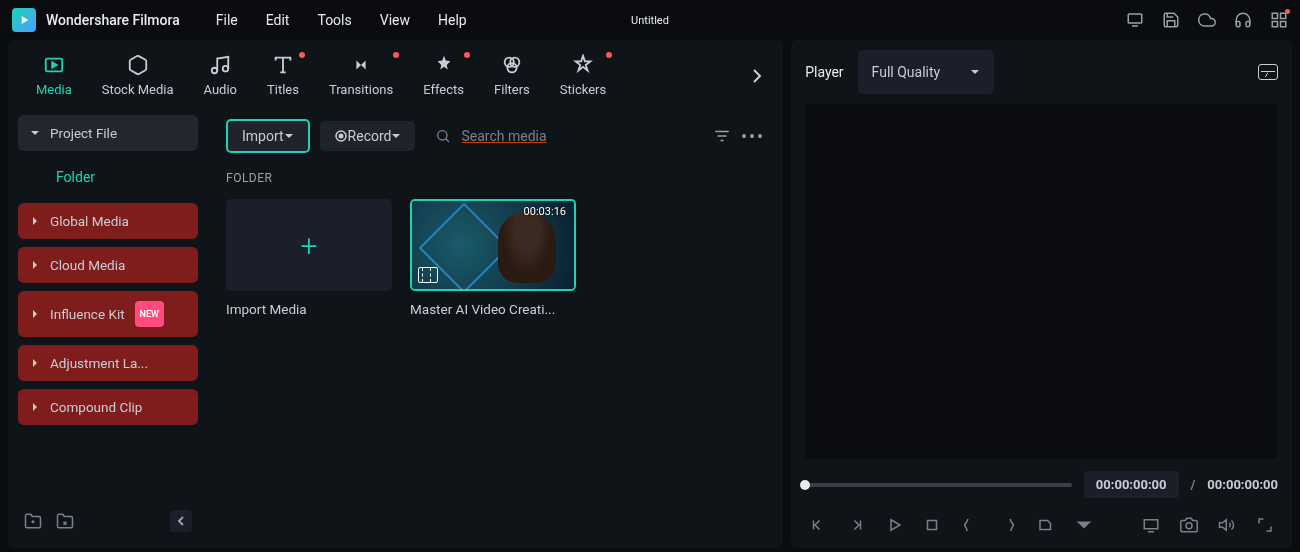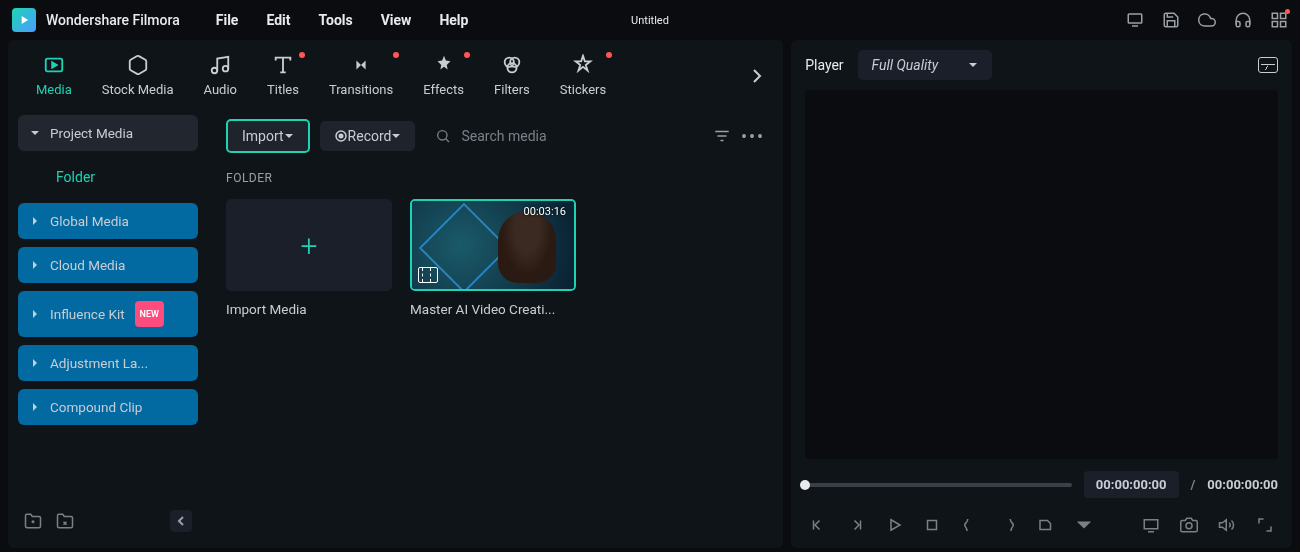--- a/index.html
+++ b/index.html
@@ -3,21 +3,21 @@
 <meta charset="utf-8">
 <style>
 * { margin: 0; padding: 0; box-sizing: border-box; font-family: -apple-system, BlinkMacSystemFont, "Segoe UI", Roboto, sans-serif; }
 body { background: #0a0c10; color: #c8cdd4; width: 1300px; height: 552px; overflow: hidden; }
 
 
 .titlebar { display: flex; align-items: center; height: 40px; padding: 0 12px; background: #0a0c10; }
 .logo { width: 24px; height: 24px; background: linear-gradient(135deg, #1ed3b3, #4a9eff); border-radius: 4px; display: flex; align-items: center; justify-content: center; margin-right: 10px; }
 .logo svg { width: 14px; height: 14px; }
 .app-name { font-size: 14px; color: #e8eaed; font-weight: 500; }
-.menu { display: flex; gap: 28px; margin-left: 36px; font-weight: bold; }
+.menu { display: flex; gap: 28px; margin-left: 36px; }
 .menu-item { font-size: 14px; color: #e8eaed; cursor: pointer; }
 .project-title { position: absolute; left: 50%; transform: translateX(-50%); font-size: 11px; color: #e8eaed; }
 .titlebar-right { margin-left: auto; display: flex; gap: 18px; align-items: center; }
 .tb-icon { width: 18px; height: 18px; color: #9aa0a6; cursor: pointer; position: relative; }
 .tb-icon.dot::after { content: ''; position: absolute; top: -2px; right: -2px; width: 5px; height: 5px; background: #ff5555; border-radius: 50%; }
 
 
 .layout { display: flex; height: 512px; }
 
 
@@ -27,38 +27,38 @@
 .tab-icon { width: 22px; height: 22px; color: #c8cdd4; }
 .tab.active .tab-icon, .tab.active .tab-label { color: #1ed3b3; }
 .tab-label { font-size: 13px; color: #c8cdd4; }
 .tab.dot::after { content: ''; position: absolute; top: 2px; right: 8px; width: 6px; height: 6px; background: #ff5555; border-radius: 50%; }
 .tabs-more { margin-left: auto; width: 24px; height: 24px; display: flex; align-items: center; justify-content: center; cursor: pointer; color: #c8cdd4; }
 
 .left-body { display: flex; flex: 1; min-height: 0; }
 
 
 .sidebar { width: 200px; padding: 8px 10px; display: flex; flex-direction: column; gap: 8px; }
-.sb-item { display: flex; align-items: center; gap: 10px; padding: 10px 12px; background: #0369a1; border-radius: 6px; cursor: pointer; font-size: 13.5px; }
+.sb-item { display: flex; align-items: center; gap: 10px; padding: 10px 12px; background: #7f1d1d; border-radius: 6px; cursor: pointer; font-size: 13.5px; }
 .sb-item.expanded { background: #22272f; }
 .sb-item .arrow { width: 10px; height: 10px; }
 .sb-folder { padding: 10px 12px 10px 38px; font-size: 14px; color: #1ed3b3; cursor: pointer; }
 .badge-new { background: #ff4b7d; color: #fff; font-size: 9px; padding: 8px 5px; border-radius: 4px; font-weight: 600; }
 .sidebar-footer { margin-top: auto; display: flex; align-items: center; gap: 14px; padding: 8px 6px; }
 .sf-icon { width: 18px; height: 18px; color: #7a8088; cursor: pointer; }
 .sf-collapse { margin-left: auto; width: 22px; height: 22px; background: #1a1f29; border-radius: 4px; display: flex; align-items: center; justify-content: center; cursor: pointer; }
 
 
 .content { flex: 1; padding: 12px 18px; display: flex; flex-direction: column; }
 .toolbar { display: flex; align-items: center; gap: 10px; margin-bottom: 18px; }
 .btn { display: flex; align-items: center; padding: 7px 14px; background: #1e232c; border-radius: 5px; cursor: pointer; font-size: 14px; }
 .btn.highlight { border: 2px solid #1ed3b3; }
 .btn .chev { width: 10px; height: 10px; }
 .search-wrap { display: flex; align-items: center; gap: 10px; flex: 1; padding: 0 10px; }
 .search-icon { width: 16px; height: 16px; color: #7a8088; }
-.search-input { background: transparent; border: none; color: #15803d; font-size: 14px; outline: none; flex: 1; }
+.search-input { background: transparent; border: none; color: #c2410c; font-size: 14px; outline: none; flex: 1; text-decoration: underline; }
 .search-input::placeholder { color: #7a8088; }
 .tool-icon { width: 18px; height: 18px; color: #9aa0a6; cursor: pointer; }
 .dots { font-size: 18px; letter-spacing: 2px; color: #9aa0a6; cursor: pointer; }
 
 .section-label { font-size: 12px; color: #9aa0a6; letter-spacing: 0.5px; margin-bottom: 14px; }
 .grid { display: flex; gap: 18px; }
 .card { width: 166px; }
 .thumb { width: 166px; height: 92px; background: #1a1f29; border-radius: 5px; display: flex; align-items: center; justify-content: center; margin-bottom: 10px; position: relative; overflow: hidden; }
 .thumb.selected { border: 2px solid #1ed3b3; }
 .plus { font-size: 30px; color: #1ed3b3; font-weight: 300; }
@@ -68,21 +68,21 @@
 .clip-icon::before, .clip-icon::after { content: ''; position: absolute; width: 3px; height: 100%; border-left: 1px dashed #fff; }
 .clip-icon::before { left: 3px; } .clip-icon::after { right: 3px; }
 .video-bg { width: 100%; height: 100%; background: radial-gradient(circle at 30% 50%, #1a5a6a, #0a2030); position: relative; }
 .video-bg::after { content:''; position:absolute; right:18px; top:10px; width:58px; height:72px; background: radial-gradient(ellipse at 50% 25%, #3a2a22 30%, #2a1a12 60%); border-radius: 30px 30px 20px 20px; }
 .video-bg::before { content:''; position:absolute; left:20px; top:15px; width:60px; height:60px; border:2px solid #3af; transform: rotate(45deg); opacity:0.6; }
 
 
 .right { width: 504px; display: flex; flex-direction: column; background: #0f1419; border-radius: 6px; margin: 0 8px 4px 4px; }
 .player-head { display: flex; align-items: center; padding: 10px 14px; gap: 14px; }
 .player-label { font-size: 14px; color: #e8eaed; text-align: right; }
-.quality-dd { display: flex; align-items: center; gap: 30px; padding: 7px 14px; background: #1a1f29; border-radius: 5px; cursor: pointer; font-size: 14px; font-style: italic; }
+.quality-dd { display: flex; align-items: center; gap: 30px; padding: 14px 14px; background: #1a1f29; border-radius: 5px; cursor: pointer; font-size: 14px; }
 .snap-icon { margin-left: auto; width: 20px; height: 16px; border: 1.5px solid #c8cdd4; border-radius: 3px; cursor: pointer; position: relative; }
 .snap-icon::after { content:''; position:absolute; left:2px; right:2px; bottom:2px; height:5px; border-top:1.5px solid #c8cdd4; border-radius: 0 0 2px 2px; background: linear-gradient(120deg, transparent 40%, #c8cdd4 41%, #c8cdd4 45%, transparent 46%); }
 
 .viewport { flex: 1; background: #0a0c10; margin: 0 14px; border-radius: 4px; }
 
 .timeline-row { display: flex; align-items: center; padding: 12px 14px; gap: 12px; font-size: 13px; font-weight: bold; }
 .scrubber { flex: 1; height: 4px; background: #3a3f48; border-radius: 2px; position: relative; }
 .scrub-handle { position: absolute; left: 0; top: 50%; transform: translate(-50%, -50%); width: 10px; height: 10px; background: #e8eaed; border-radius: 50%; }
 .time-box { background: #1a1f29; padding: 6px 12px; border-radius: 4px; font-variant-numeric: tabular-nums; }
 .time-sep { color: #7a8088; }
@@ -199,21 +199,21 @@
           </svg>
       </div>
     </div>
 
     <div class="left-body">
       <div class="sidebar">
         <div class="sb-item expanded">
           <svg class="arrow" viewBox="0 0 10 10" fill="currentColor">
               <path d="M1 3l4 4 4-4z"></path>
             </svg>
-          <span>Project Media</span>
+          <span>Project File</span>
         </div>
         <div class="sb-folder">Folder</div>
         <div class="sb-item">
           <svg class="arrow" viewBox="0 0 10 10" fill="currentColor">
               <path d="M3 1l4 4-4 4z"></path>
             </svg>
           <span>Global Media</span>
         </div>
         <div class="sb-item">
           <svg class="arrow" viewBox="0 0 10 10" fill="currentColor">

